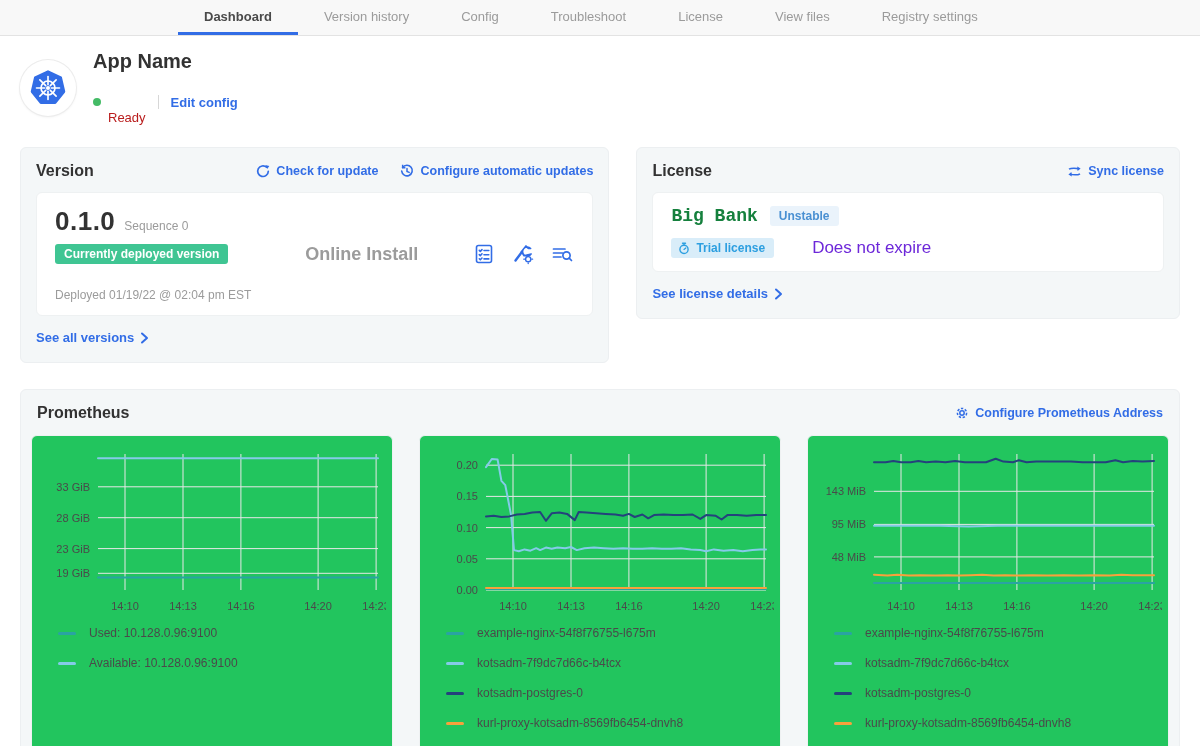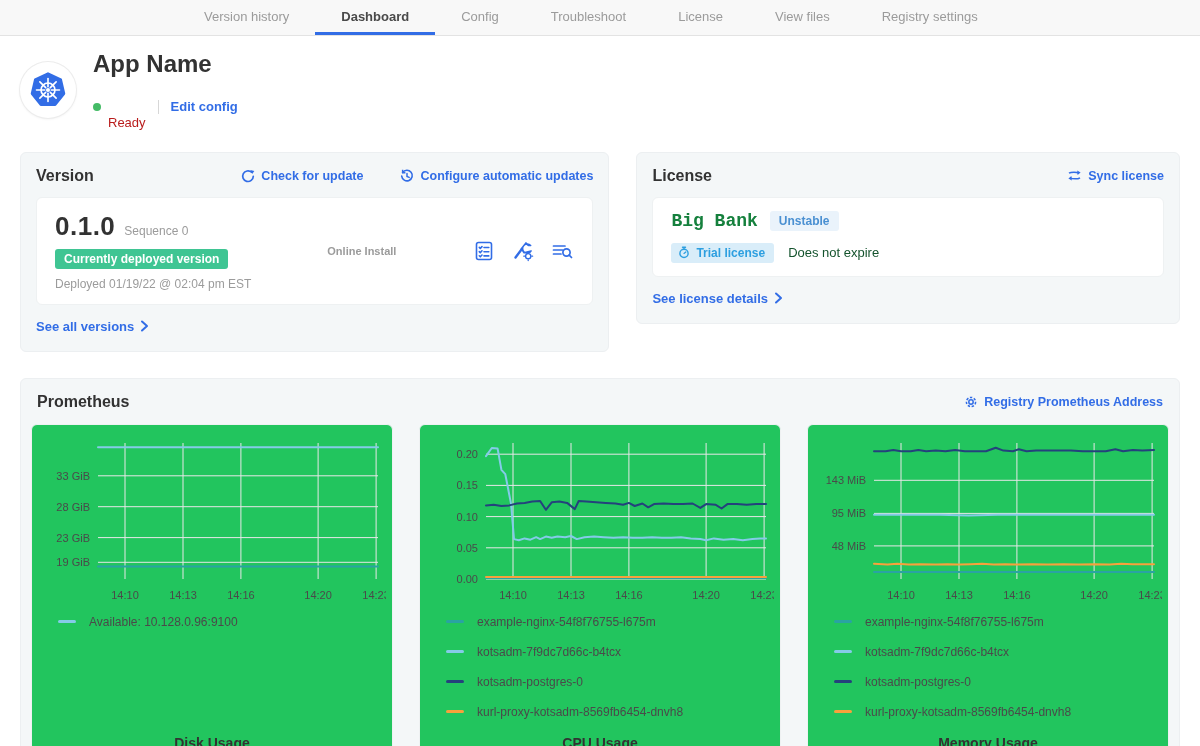--- a/index.html
+++ b/index.html
@@ -24,70 +24,70 @@
   .content { padding:0 20px; }
 
   
   .app-header { display:flex; align-items:center; margin-top:14px; }
   .app-logo {
     width:56px; height:56px; border-radius:50%; background:#fff;
     box-shadow:0 0 0 1px #ececec, 0 1px 3px rgba(0,0,0,.08);
     display:flex; align-items:center; justify-content:center; margin-right:17px;
   }
   .app-title-block { display:flex; flex-direction:column; }
-  .app-title { font-size:24px; font-weight:700; color:#323232; line-height:1.15; }
+  .app-title { font-size:20px; font-weight:700; color:#323232; line-height:1.15; }
   .app-status-row { display:flex; align-items:center; margin-top:6px; font-size:13px; }
   .status-dot { width:8px; height:8px; border-radius:50%; background:#44bb66; margin-right:7px; }
   .status-text { color:#b91c1c; font-weight:500;margin-top:31px; }
   .vdiv { width:1px; height:14px; background:#d7d7d7; margin:0 12px; }
   a.link { color:#326de6; font-weight:700; text-decoration:none; cursor:pointer;
            display:inline-flex; align-items:center; gap:6px; font-size:13px; }
   a.link.sm { font-size:12.5px; }
 
   
   .cards-row { display:flex; gap:27px; margin-top:22px; align-items:flex-start; }
   .panel {
     background:#f4f7f8; border:1px solid #eceff1; border-radius:6px; padding:14px 15px 16px;
   }
   .panel-version { width:616px; }
   .panel-license { width:568px; }
   .panel-head { display:flex; align-items:center; justify-content:space-between; }
   .panel-title { font-size:16px; font-weight:700; color:#323232; }
-  .panel-head-links { display:flex; align-items:center; gap:37px; }
+  .panel-head-links { display:flex; align-items:center; gap:22px; }
   .white-box {
     background:#fff; border:1px solid #eef1f2; border-radius:6px; margin-top:12px;
     padding:13px 18px;
   }
   .version-box { display:flex; align-items:center; justify-content:space-between; min-height:92px; }
   .ver-left { }
   .ver-number-row { display:flex; align-items:baseline; }
   .ver-number { font-size:26px; font-weight:800; color:#323232; letter-spacing:.5px; }
   .ver-seq { font-size:12px; color:#9b9b9b; margin-left:9px; font-weight:500; }
   .badge-green {
     display:inline-block; background:#3fc593; color:#fff; font-size:12px; font-weight:700;
     padding:3px 9px; border-radius:3px; margin-top:7px;
   }
-  .ver-deployed { font-size:12px; color:#9b9b9b; margin-top:8px; font-weight:500; }
-  .ver-mid { font-size:11px; color:#9b9b9b; font-weight:700; }
+  .ver-deployed { font-size:12px; color:#9b9b9b; margin-top:24px; font-weight:500; }
+  .ver-mid { font-size:18px; color:#9b9b9b; font-weight:700; }
   .ver-actions { display:flex; align-items:center; gap:15px; }
   .icon-btn { width:24px; height:24px; cursor:pointer; display:flex; align-items:center; justify-content:center; }
   .see-link { margin-top:14px; display:inline-flex; }
 
   .lic-row1 { display:flex; align-items:center; gap:12px; }
   .lic-name { font-size:18px; font-weight:700; color:#15803d;font-family:Liberation Mono, monospace; }
   .badge-channel {
     background:#eaf3fb; color:#4a90d2; font-size:12px; font-weight:600;
     padding:3px 9px; border-radius:3px;
   }
   .lic-row2 { display:flex; align-items:center; gap:14px; margin-top:12px; }
   .badge-trial {
     background:#d9edf9; color:#2d9fe0; font-size:12px; font-weight:700;
     padding:3px 9px 3px 7px; border-radius:3px; display:inline-flex; align-items:center; gap:6px;
   }
-  .lic-expiry { font-size:13px; color:#14532d; font-weight:500; }
+  .lic-expiry { font-size:17px; color:#6d28d9; font-weight:500;margin-left:24px; }
 
   
   .panel-monitoring { margin-top:26px; padding:14px 10px 14px; }
   .mon-head { display:flex; align-items:center; justify-content:space-between; padding:0 6px 0 6px; }
   .charts { display:flex; gap:26px; margin-top:13px; }
   .chart-card {
     flex:1; background:#22c55e; border:1px solid #eef1f2; border-radius:6px;
     display:flex; flex-direction:column; padding-top:10px; min-height:342px;
   }
   .chart-svg { display:block; margin:0 auto; }
@@ -98,22 +98,22 @@
   .dash { width:18px; height:3px; border-radius:2px; flex:0 0 auto; }
   .chart-title { margin-top:auto; text-align:center; font-size:14px; font-weight:700;
                  color:#323232; padding-bottom:18px; }
 
   svg.ic { display:block; }
 </style>
 </head>
 <body>
 
 <div class="topnav">
+  <div class="tab active">Dashboard</div>
   <div class="tab">Version history</div>
-  <div class="tab active">Dashboard</div>
   <div class="tab">Config</div>
   <div class="tab">Troubleshoot</div>
   <div class="tab">License</div>
   <div class="tab">View files</div>
   <div class="tab">Registry settings</div>
 </div>
 
 <div class="content">
 
   <div class="app-header">
@@ -267,21 +267,21 @@
   </div>
 
   <div class="panel panel-monitoring">
     <div class="mon-head">
       <div class="panel-title">Prometheus</div>
       <a class="link sm">
         <svg class="ic" width="14" height="14" viewBox="0 0 14 14">
           <circle cx="7" cy="7" r="2.2" fill="none" stroke="#326de6" stroke-width="1.5"></circle>
           <circle cx="7" cy="7" r="4.6" fill="none" stroke="#326de6" stroke-width="1.5" stroke-dasharray="2.4 1.6"></circle>
         </svg>
-        <span>Registry Prometheus Address</span>
+        <span>Configure Prometheus Address</span>
       </a>
     </div>
 
     <div class="charts">
       <div class="chart-card">
         <svg class="chart-svg" width="348" height="172" viewBox="0 0 348 172">
             <line x1="87.0" x2="87.0" y1="8" y2="144" stroke="#e7e7e7" stroke-width="1"></line>
             <line x1="145.0" x2="145.0" y1="8" y2="144" stroke="#e7e7e7" stroke-width="1"></line>
             <line x1="202.9" x2="202.9" y1="8" y2="144" stroke="#e7e7e7" stroke-width="1"></line>
             <line x1="280.1" x2="280.1" y1="8" y2="144" stroke="#e7e7e7" stroke-width="1"></line>
@@ -296,20 +296,24 @@
             <text x="52" y="131.3" text-anchor="end">19 GiB</text>
             <text x="87.0" y="164" text-anchor="middle">14:10</text>
             <text x="145.0" y="164" text-anchor="middle">14:13</text>
             <text x="202.9" y="164" text-anchor="middle">14:16</text>
             <text x="280.1" y="164" text-anchor="middle">14:20</text>
             <text x="338.1" y="164" text-anchor="middle">14:23</text>
             <polyline points="60.0,131.6 340.0,131.6" fill="none" stroke="#2aa3a3" stroke-width="2" stroke-linejoin="round" stroke-linecap="round"></polyline>
             <polyline points="60.0,12.3 340.0,12.3" fill="none" stroke="#84cbe8" stroke-width="2" stroke-linejoin="round" stroke-linecap="round"></polyline>
           </svg>
         <div class="legend">
+            <div class="legend-row">
+              <span class="dash" style="background: rgb(42, 163, 163);"></span>
+              <span>Used: 10.128.0.96:9100</span>
+            </div>
             <div class="legend-row">
               <span class="dash" style="background: rgb(132, 203, 232);"></span>
               <span>Available: 10.128.0.96:9100</span>
             </div>
           </div>
         <div class="chart-title">Disk Usage</div>
       </div>
       <div class="chart-card">
         <svg class="chart-svg" width="348" height="172" viewBox="0 0 348 172">
             <line x1="87.0" x2="87.0" y1="8" y2="144" stroke="#e7e7e7" stroke-width="1"></line>

